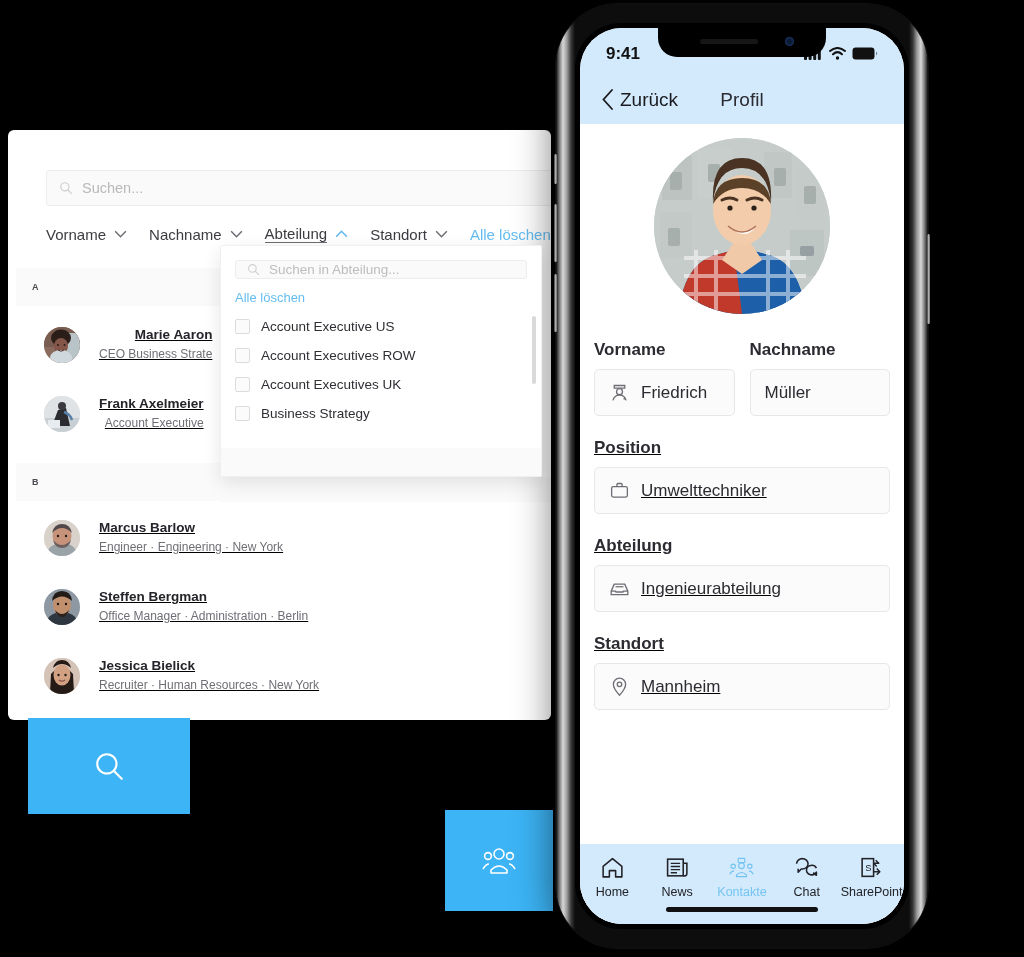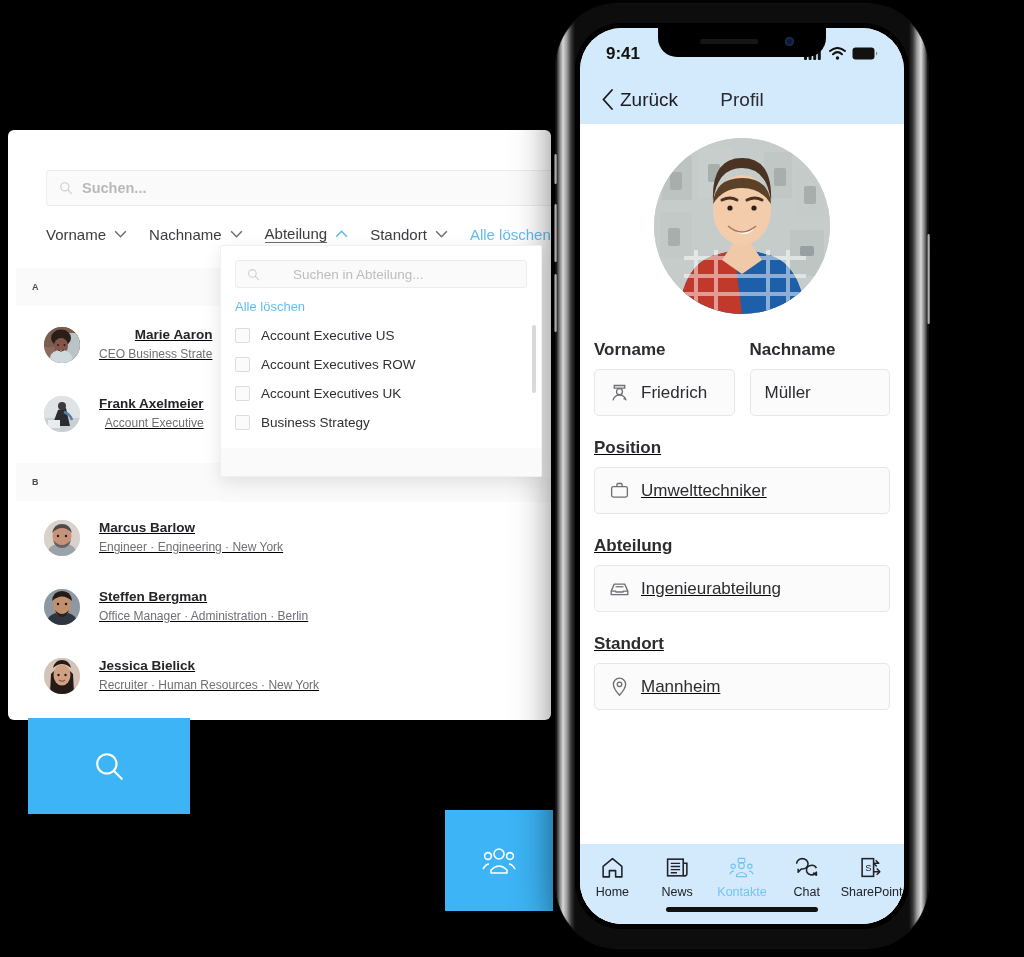--- a/index.html
+++ b/index.html
@@ -21,21 +21,21 @@
     box-shadow: 0 4px 24px rgba(0,0,0,0.35);
   }
   .dw-inner { position: absolute; inset: 0; }
 
   .search-row { position:absolute; left:38px; top:40px; width:545px; height:36px; }
   .search-box {
     width:100%; height:36px; background:#fafafa; border:1px solid #ededed;
     border-radius:3px; display:flex; align-items:center; padding:0 12px;
   }
   .search-box .mag { width:14px; height:14px; margin-right:9px; opacity:.45; flex:none; }
-  .search-box .ph { color:#b9b9b9; font-size:14.5px;font-weight:bold; }
+  .search-box .ph { color:#b9b9b9; font-size:14.5px; }
 
   .filter-bar {
     position:absolute; left:38px; top:95px;
     display:flex; align-items:center; gap:0; font-size:15px; color:#3b3b41;
     white-space:nowrap;
   }
   .filter-item { display:flex; align-items:center; margin-right:22px; cursor:pointer; }
   .filter-item .lbl { }
   .filter-item.active .lbl { border-bottom:1px solid #6b6b72; }
   .chev { width:13px; height:8px; margin-left:8px; display:inline-block; }
@@ -59,22 +59,22 @@
   .c-name.r { text-align:right; }
   .c-meta.r  { text-align:right; }
 
   
   .dropdown {
     position:absolute; left:212px; top:115px; width:322px; height:232px;
     background:#fff; border:1px solid #f0f0f0; border-radius:2px;
     box-shadow:0 6px 18px rgba(0,0,0,0.10); overflow:hidden; z-index:9;
   }
   .dd-search {
-    margin:14px 14px 4px 14px; height:28px; background:#fafafa; border:1px solid #ededed;
-    border-radius:3px; display:flex; align-items:center; padding:0 11px;gap:24px;
+    margin:14px 14px 4px 14px; height:19px; background:#fafafa; border:1px solid #ededed;
+    border-radius:3px; display:flex; align-items:center; padding:0 11px;
   }
   .dd-search .ph { color:#bdbdbd; font-size:13.5px; }
   .dd-clear { color:#64bdf0; font-size:13px; margin:11px 0 0 14px; cursor:pointer; }
   .dd-list { margin-top:7px; position:relative; }
   .dd-item { display:flex; align-items:center; height:29px; padding-left:14px; cursor:pointer; }
   .cbx { width:15px; height:15px; border:1px solid #dcdcdc; border-radius:2px;
          background:#fbfbfb; flex:none; }
   .dd-label { margin-left:11px; font-size:13.5px; color:#2e2e34; }
   .dd-scroll { position:absolute; right:5px; top:4px; width:4px; height:68px;
                background:#d9d9d9; border-radius:2px; }

